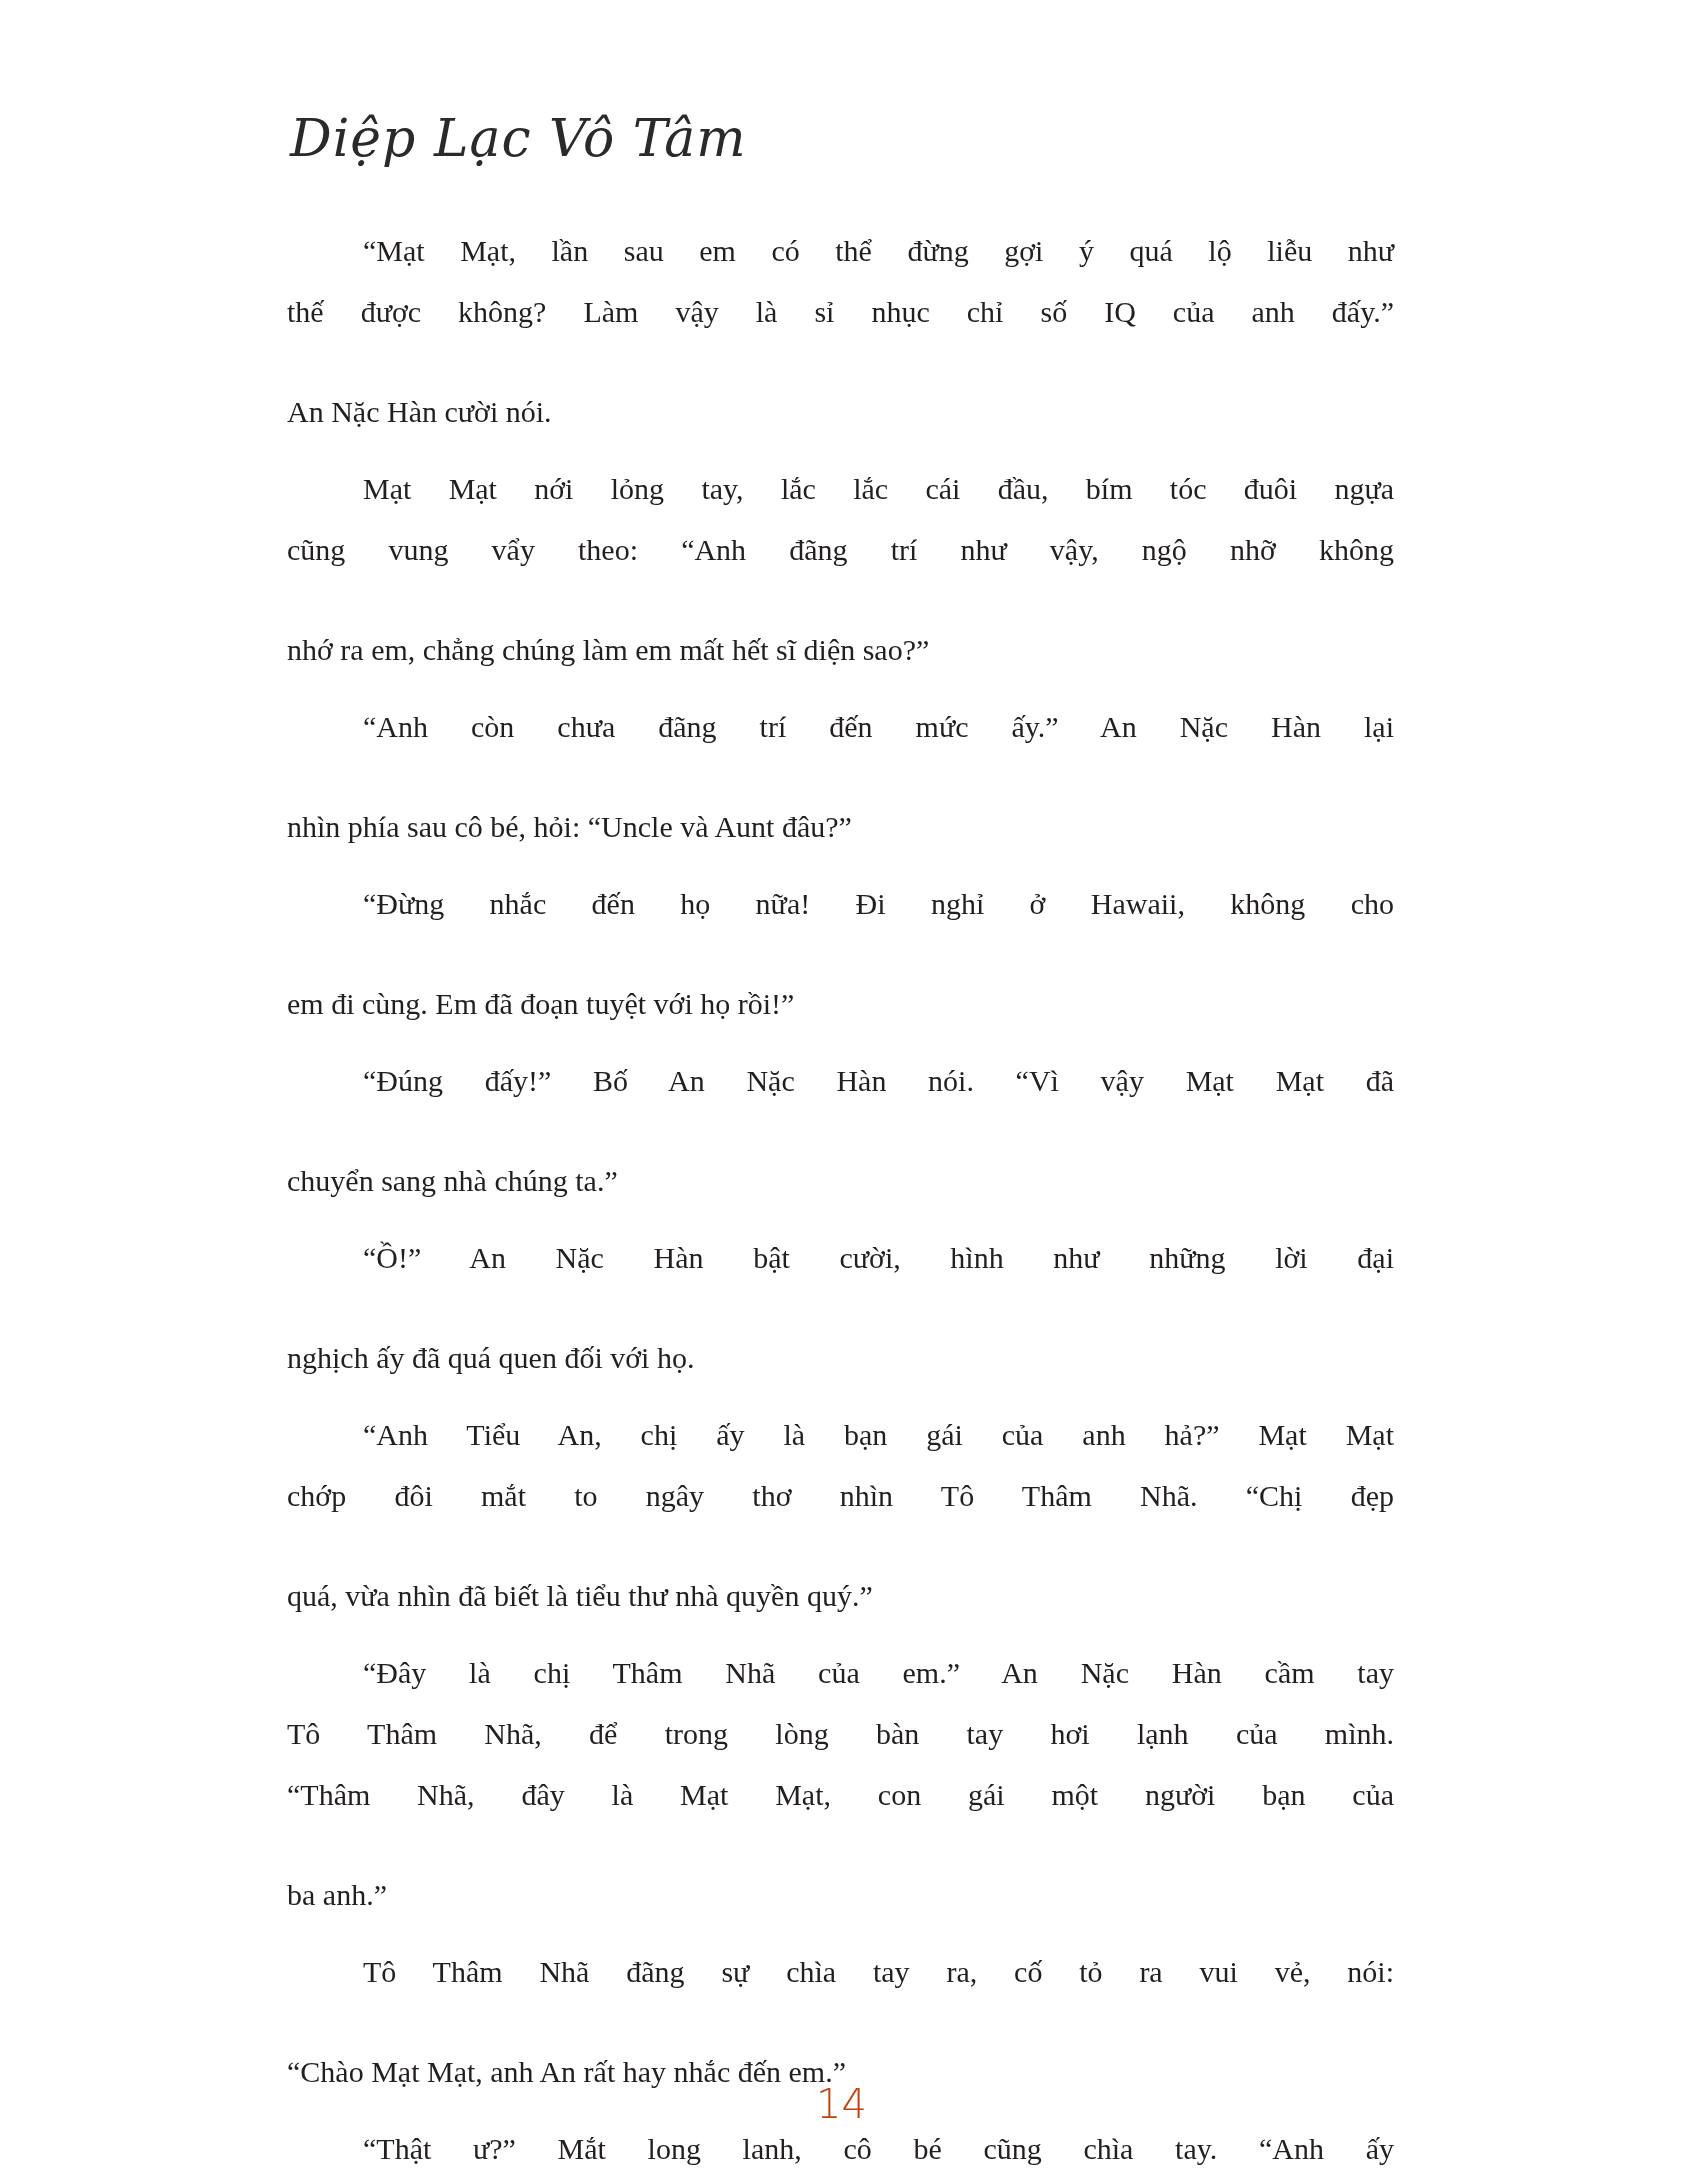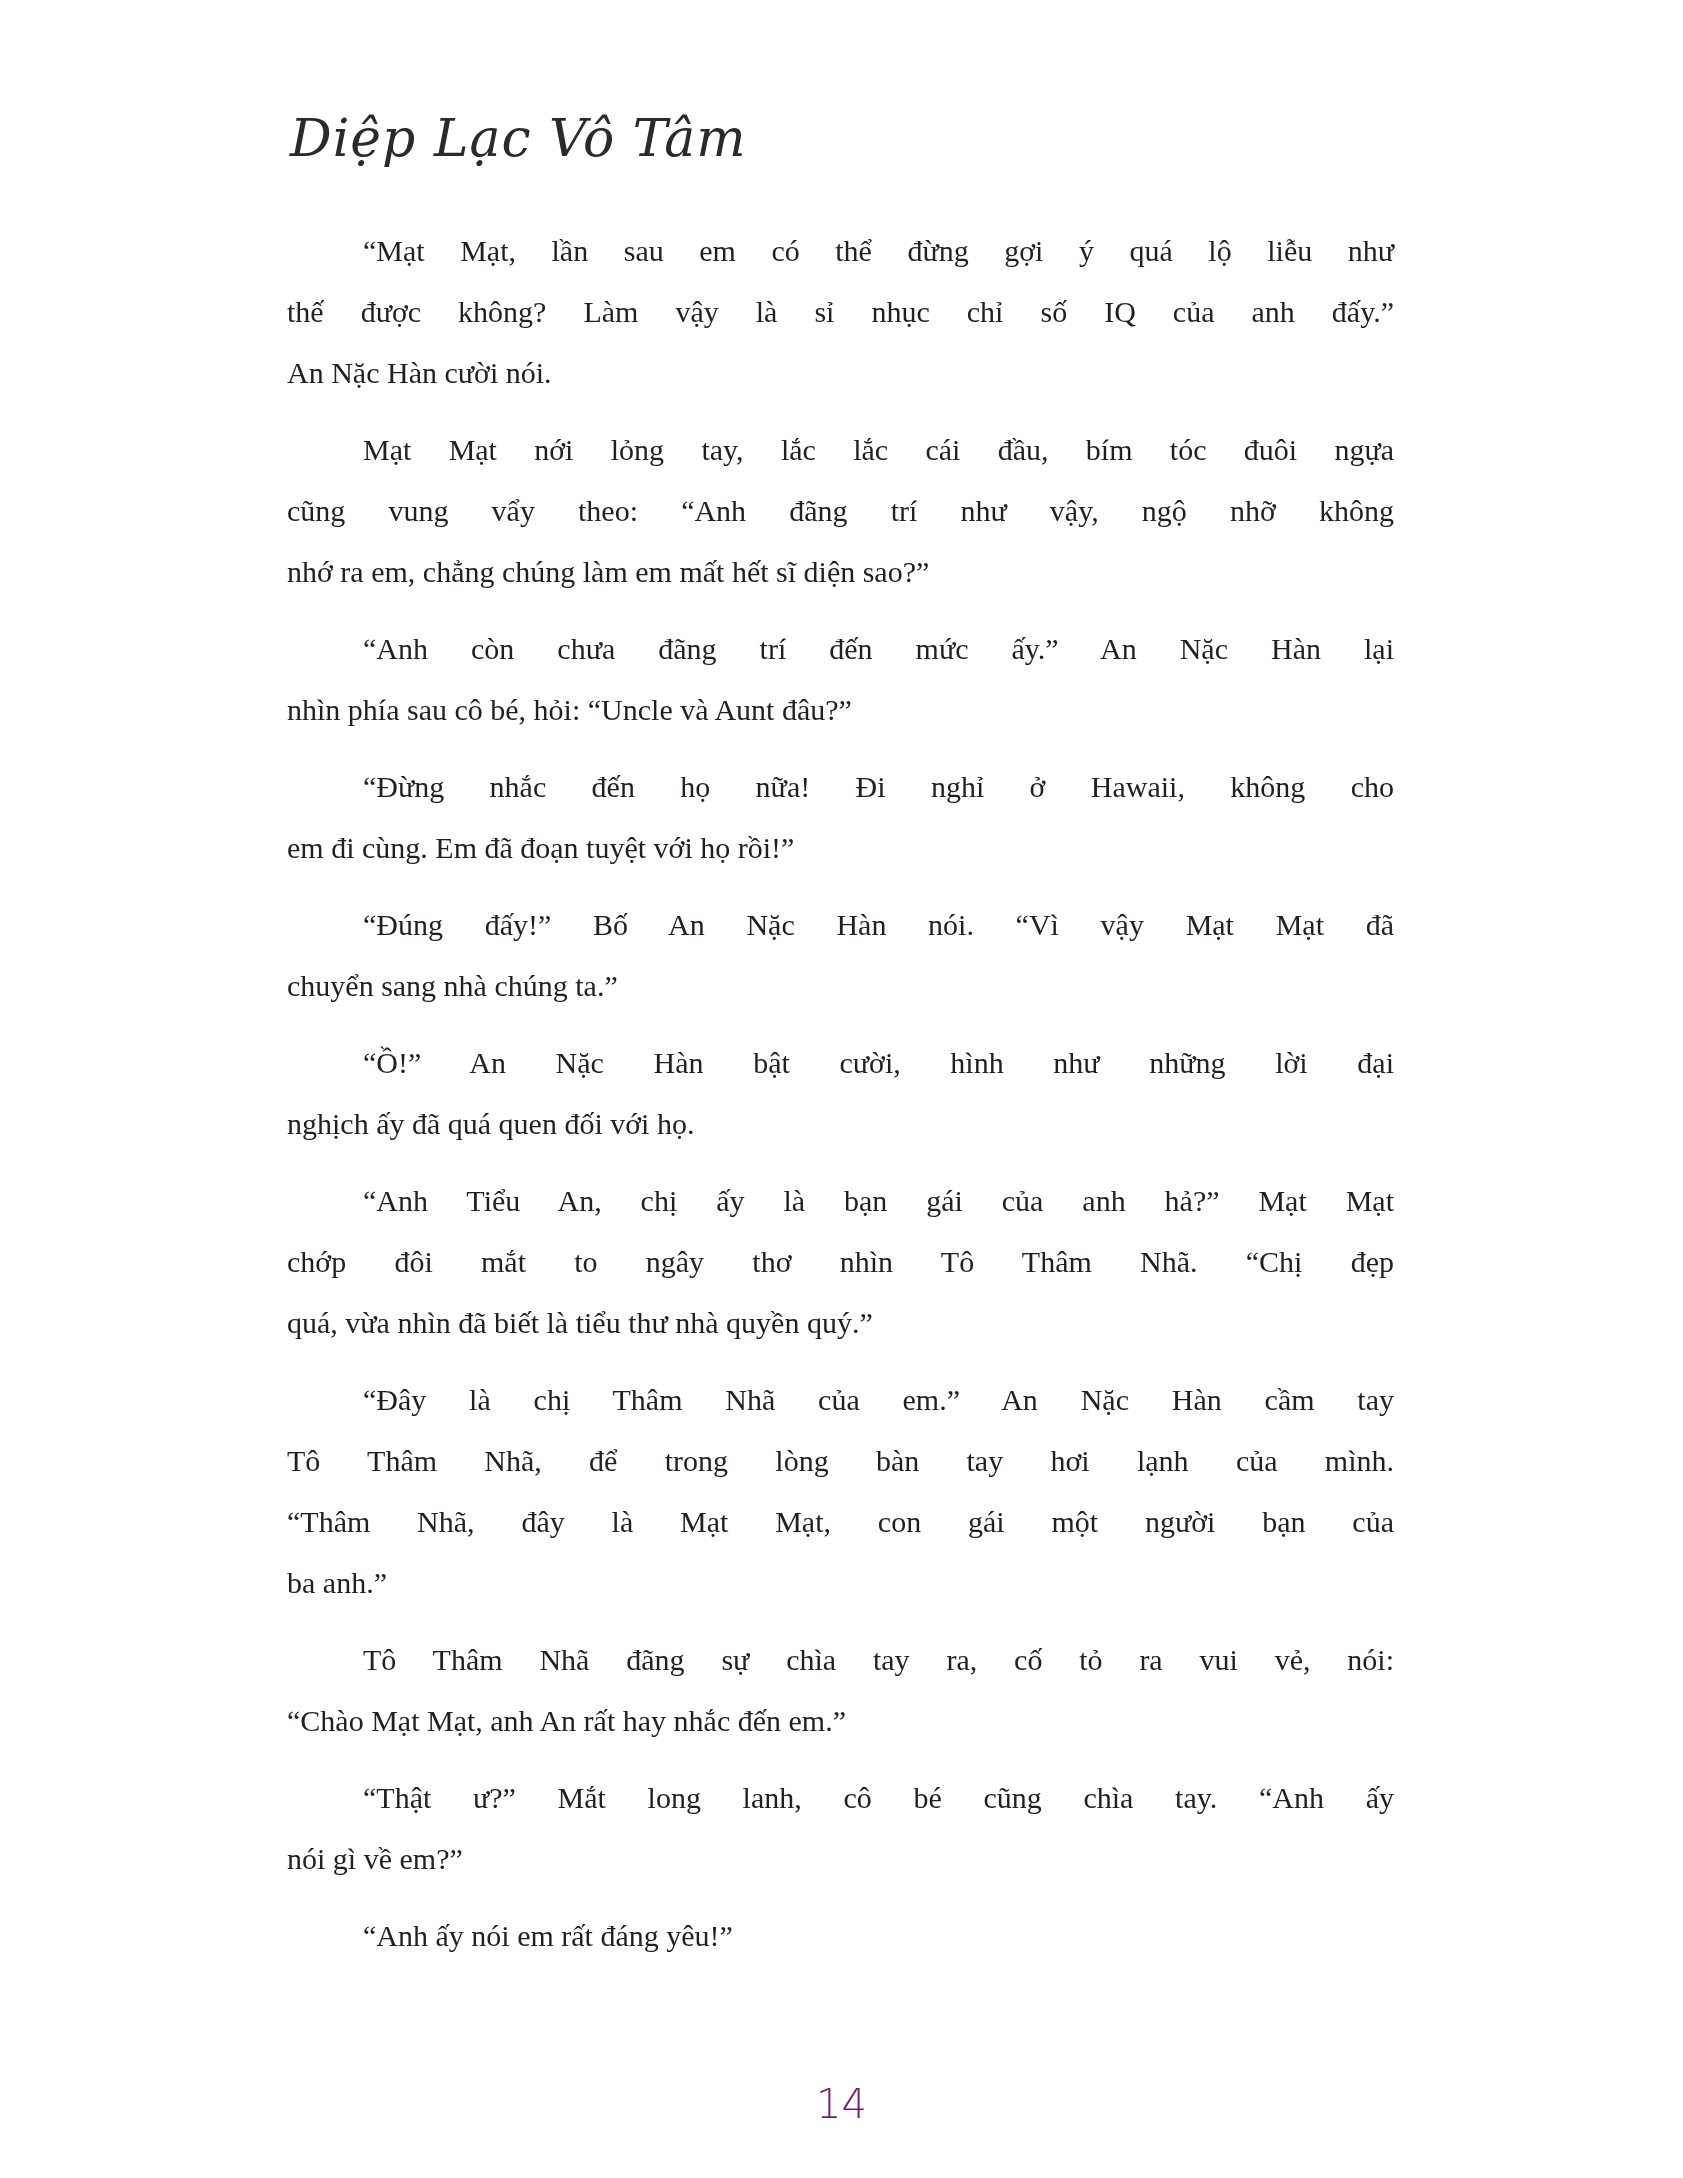--- a/index.html
+++ b/index.html
@@ -44,32 +44,33 @@
       white-space: nowrap;
       text-align: justify;
       text-align-last: justify;
     }
     .line.first {
       padding-left: 76px;
     }
     .line.last {
       text-align: left;
       text-align-last: left;
+      margin-top: 39px;
     }
     .page-number {
       position: absolute;
       left: 0;
       width: 1683px;
       top: 2079px;
       text-align: center;
       font-family: "DejaVu Sans", sans-serif;
       font-weight: 300;
       font-size: 40px;
       line-height: 50px;
-      color: #701a75;
+      color: #c2410c;
     }
   </style>
 </head>
 <body>
 
 <div>
 
   <div class="running-header">Diệp Lạc Vô Tâm</div>
 
   <div class="body-text">

